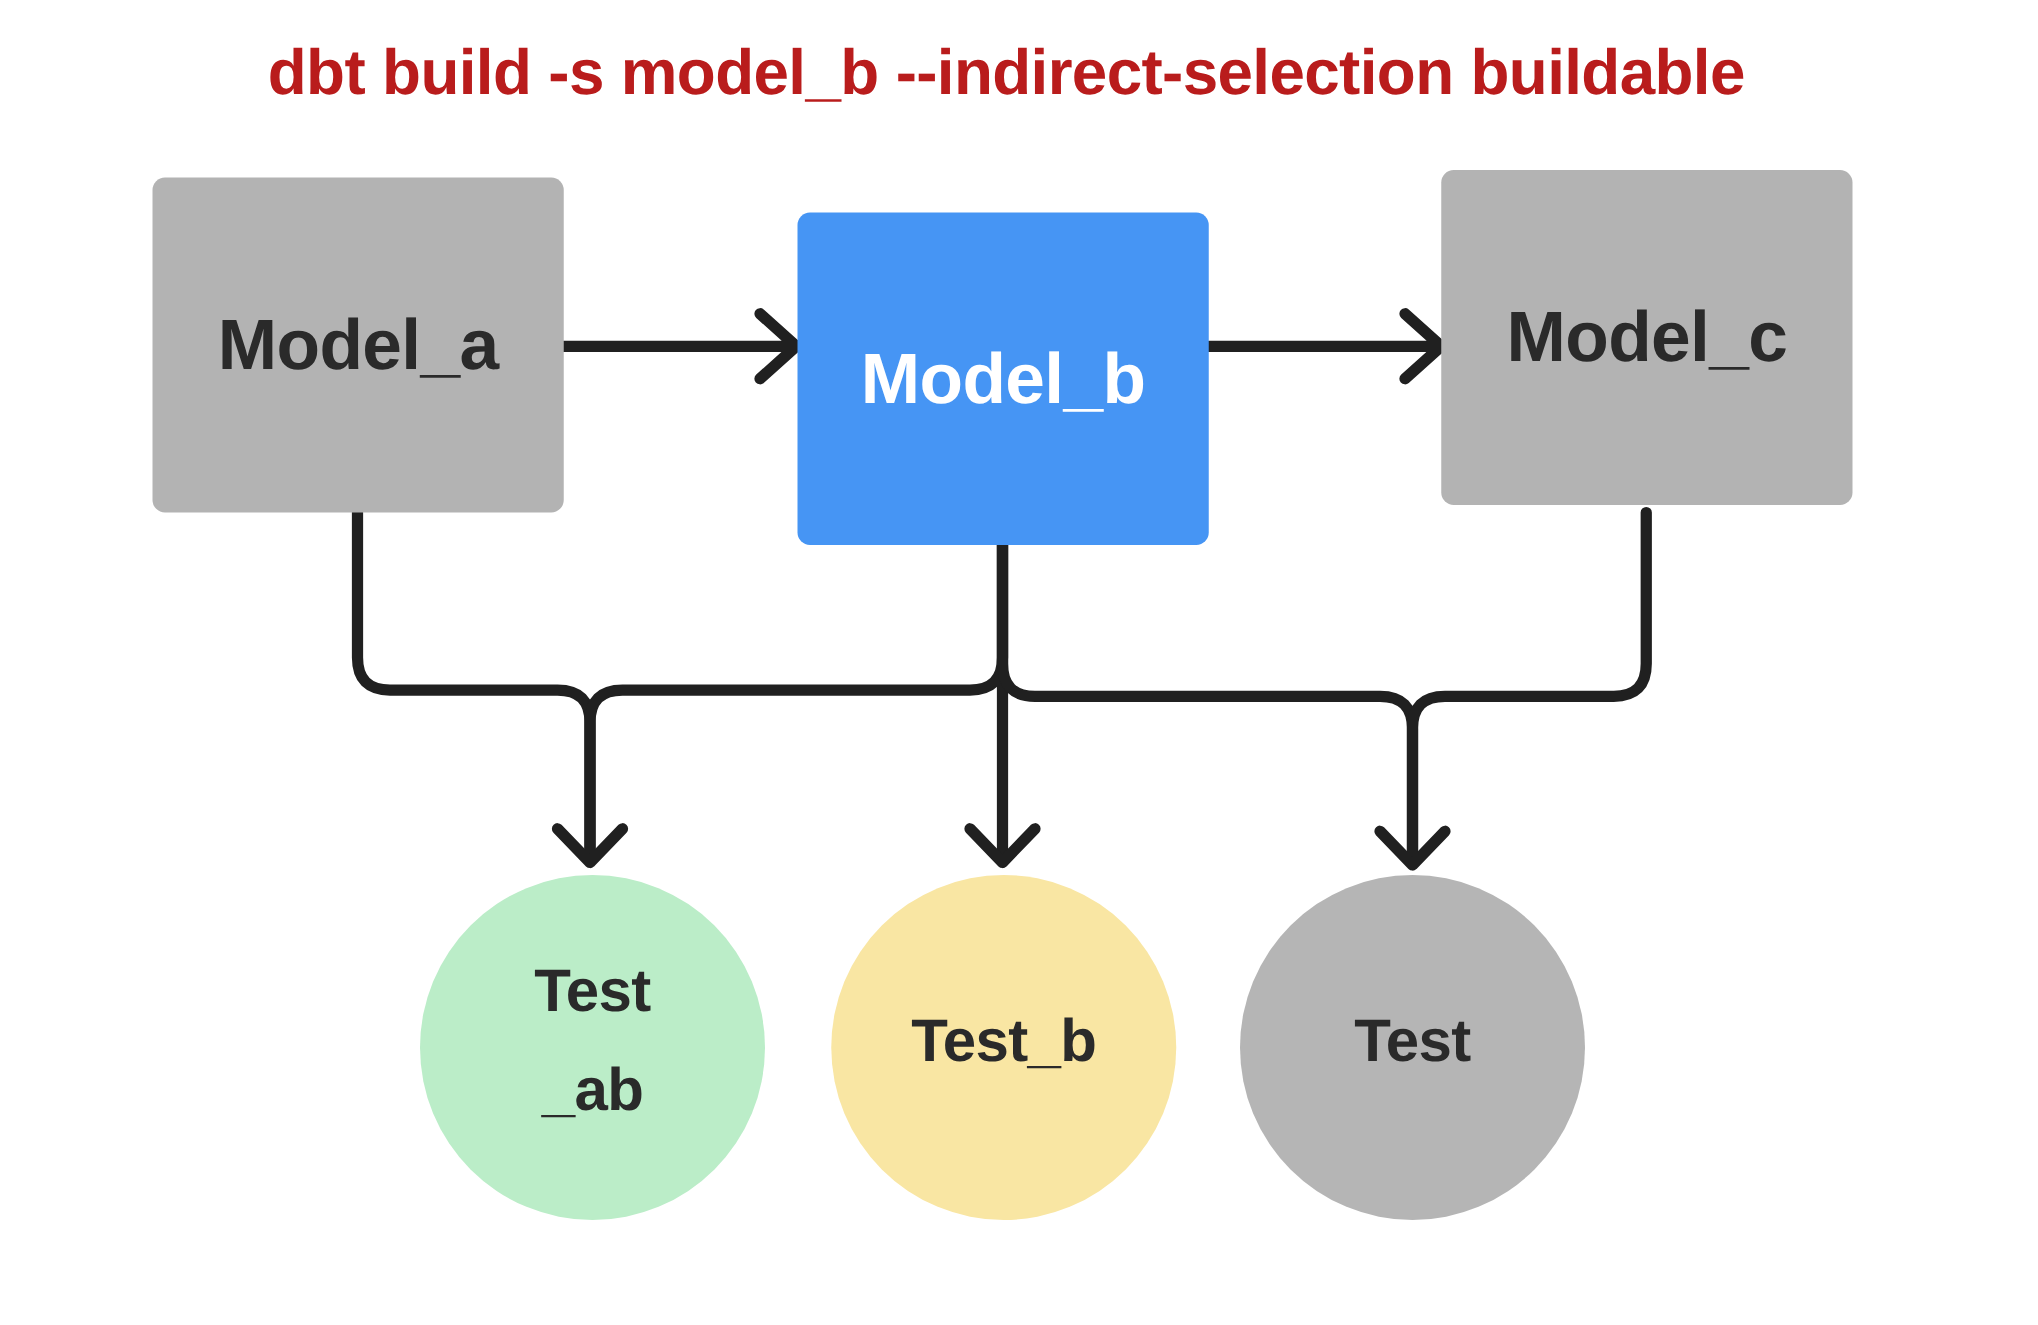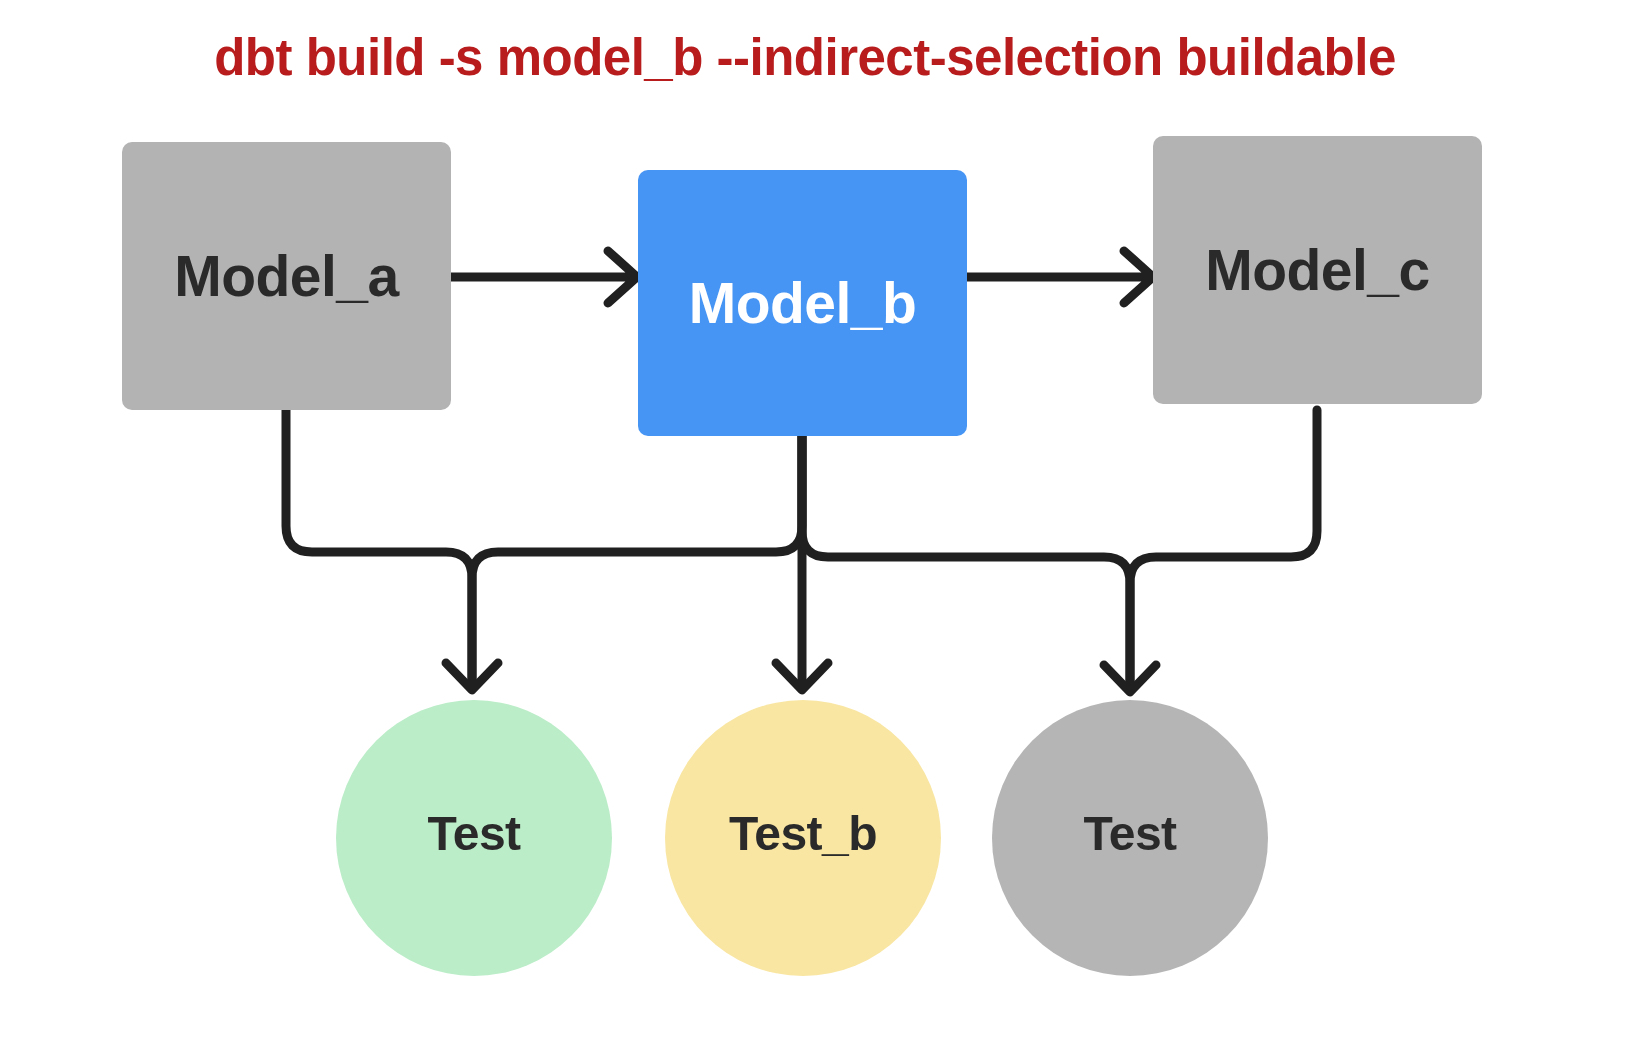--- a/index.html
+++ b/index.html
@@ -91,20 +91,21 @@
   <div class="node box box-b">
     <span>Model_b</span>
   </div>
   <div class="node box box-c">
     <span>Model_c</span>
   </div>
 
   <div class="node circle circ-ab">
     <div class="lines">
       <div>Test</div>
+      <div>_ab</div>
     </div>
   </div>
   <div class="node circle circ-b">
     <div class="lines">
       <div>Test_b</div>
       <div></div>
     </div>
   </div>
   <div class="node circle circ-bc">
     <div class="lines">

